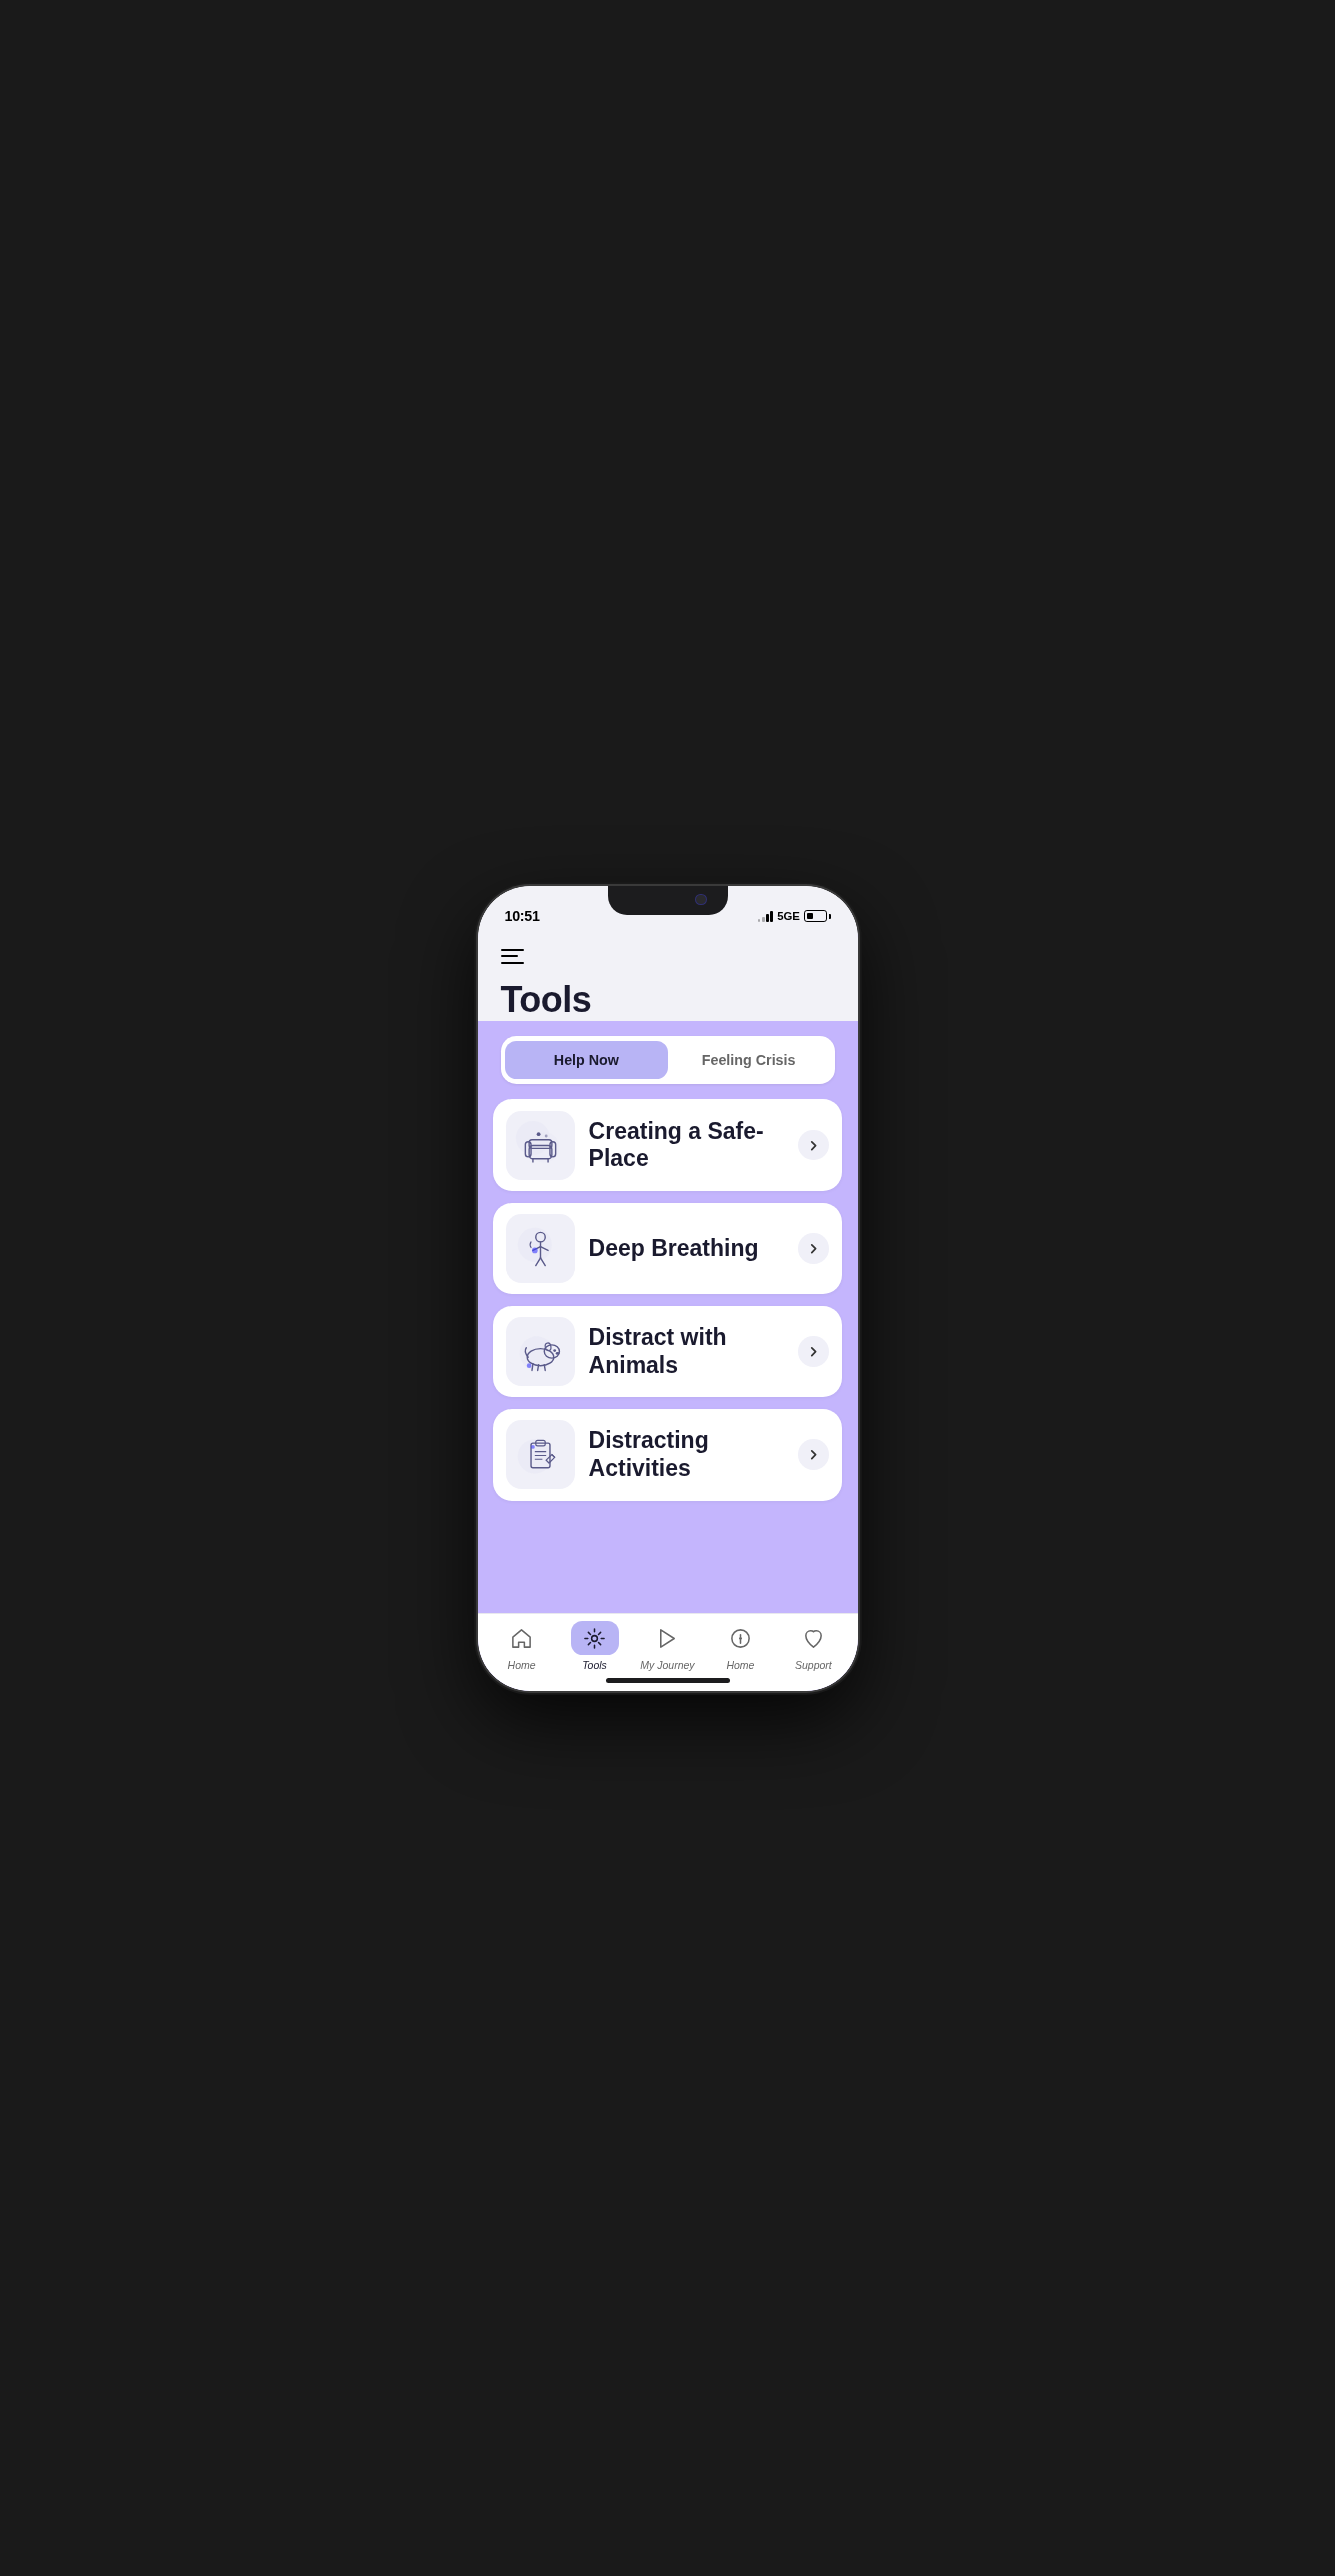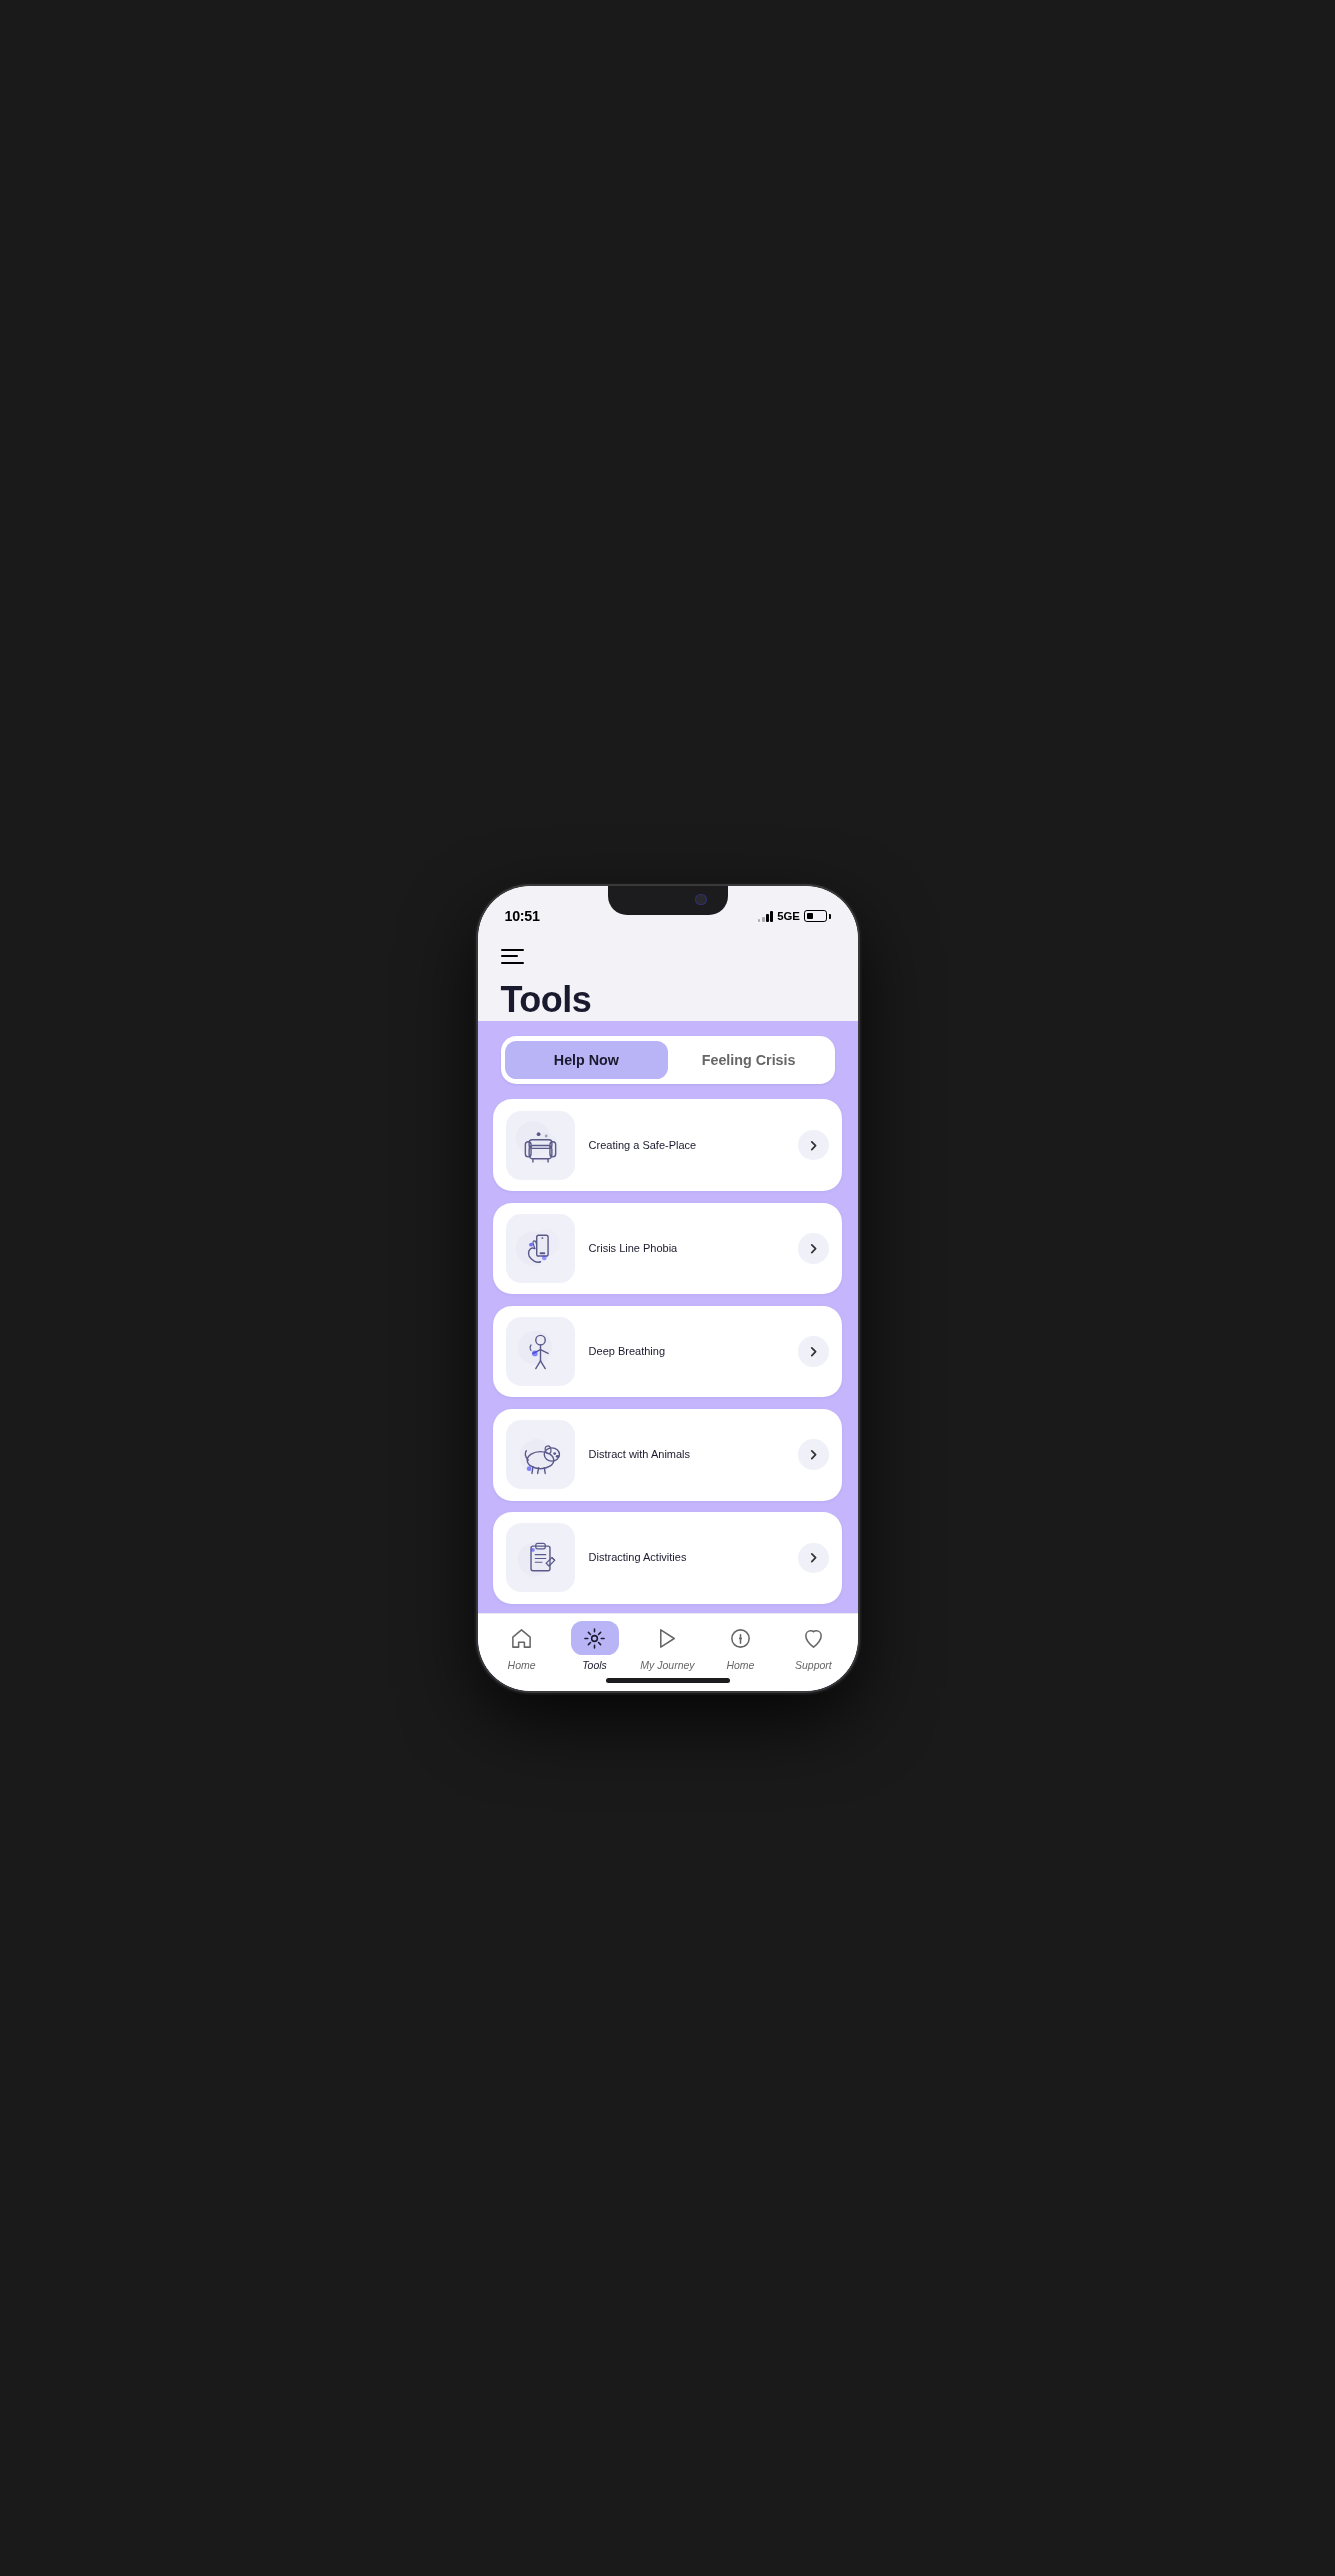--- a/index.html
+++ b/index.html
@@ -234,22 +234,22 @@
       flex-shrink: 0;
       overflow: hidden;
     }
 
     .tool-icon-wrap svg {
       width: 53px;
       height: 53px;
     }
 
     .tool-label {
-      font-size: 11px;
-      font-weight: 400;
+      font-size: 23px;
+      font-weight: 700;
       color: #1a1a2e;
       flex: 1;
       line-height: 1.2;
     }
 
     .tool-chevron {
       width: 30.5px;
       height: 30.5px;
       border-radius: 50%;
       background: #f0f0f8;
@@ -385,43 +385,20 @@
             </svg>
           </div>
           <span class="tool-label">Creating a Safe-Place</span>
           <div class="tool-chevron">
             <svg viewBox="0 0 14 14" fill="none">
               <path d="M5 3l4 4-4 4" stroke="#333" stroke-width="1.8" stroke-linecap="round" stroke-linejoin="round"></path>
             </svg>
           </div>
         </div>
 
-        <div class="tool-item">
-          <div class="tool-icon-wrap">
-            <svg viewBox="0 0 56 56" fill="none" xmlns="http://www.w3.org/2000/svg">
-              <circle cx="20" cy="28" r="18" fill="#e8e8f5" opacity="0.6"></circle>
-              <circle cx="34" cy="22" r="14" fill="#e8e8f5" opacity="0.4"></circle>
-
-              <rect x="24" y="14" width="12" height="22" rx="2" stroke="#5a5a8a" stroke-width="1.5" fill="none"></rect>
-              <rect x="27" y="32" width="6" height="2" rx="1" fill="#5a5a8a"></rect>
-              <circle cx="30" cy="17" r="1" fill="#5a5a8a"></circle>
-
-              <path d="M22 28 C18 26 14 30 16 36 C18 40 24 44 28 42" stroke="#5a5a8a" stroke-width="1.5" stroke-linecap="round" fill="none"></path>
-              <path d="M22 28 L20 22 C20 20 22 19 23 21 L24 24" stroke="#5a5a8a" stroke-width="1.3" stroke-linecap="round" fill="none"></path>
-              <circle cx="18" cy="24" r="2" fill="#3a3aff" opacity="0.7"></circle>
-              <circle cx="32" cy="38" r="2.5" fill="#3a3aff" opacity="0.5"></circle>
-            </svg>
-          </div>
-          <span class="tool-label">Crisis Line Phobia</span>
-          <div class="tool-chevron">
-            <svg viewBox="0 0 14 14" fill="none">
-              <path d="M5 3l4 4-4 4" stroke="#333" stroke-width="1.8" stroke-linecap="round" stroke-linejoin="round"></path>
-            </svg>
-          </div>
-        </div>
 
         <div class="tool-item">
           <div class="tool-icon-wrap">
             <svg viewBox="0 0 56 56" fill="none" xmlns="http://www.w3.org/2000/svg">
               <circle cx="22" cy="24" r="18" fill="#e8e8f5" opacity="0.6"></circle>
 
               <circle cx="28" cy="16" r="5" stroke="#5a5a8a" stroke-width="1.5" fill="none"></circle>
 
               <path d="M28 21 L28 38" stroke="#5a5a8a" stroke-width="1.5" stroke-linecap="round"></path>
 

